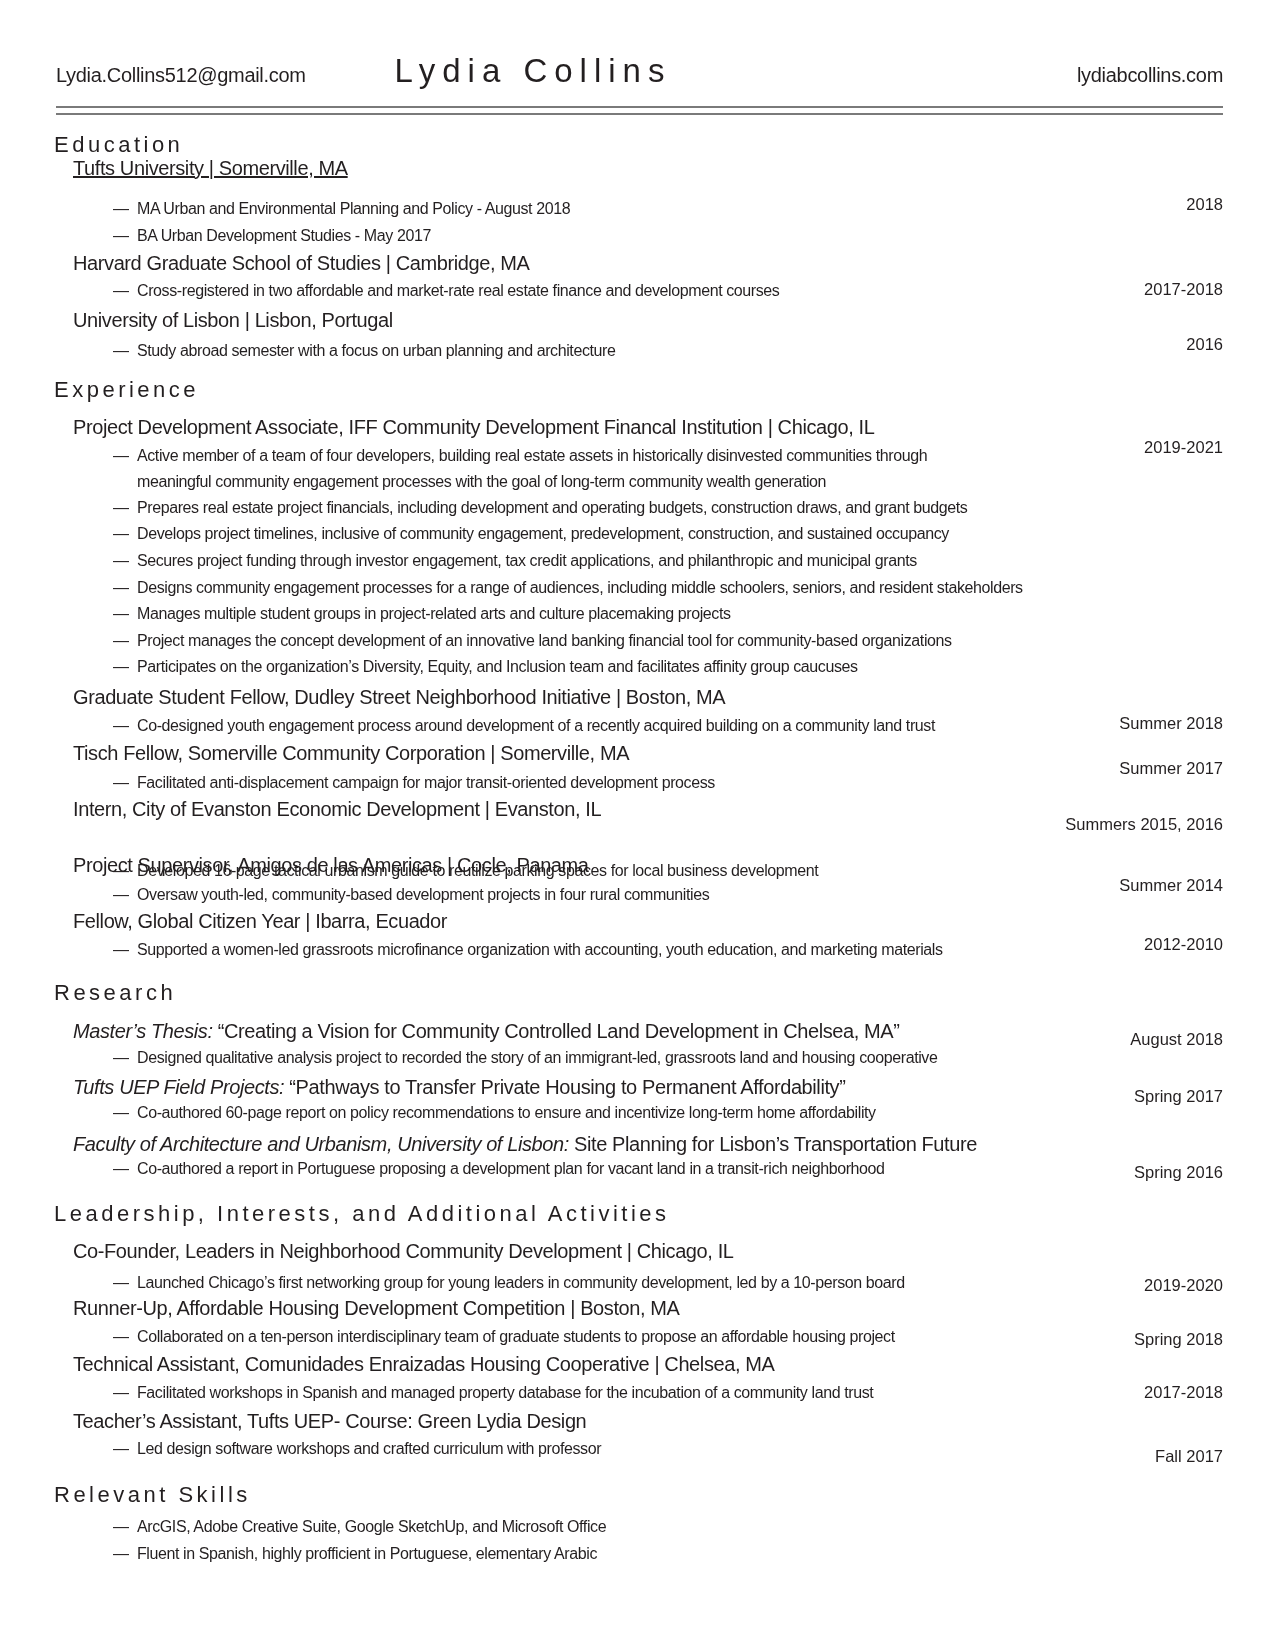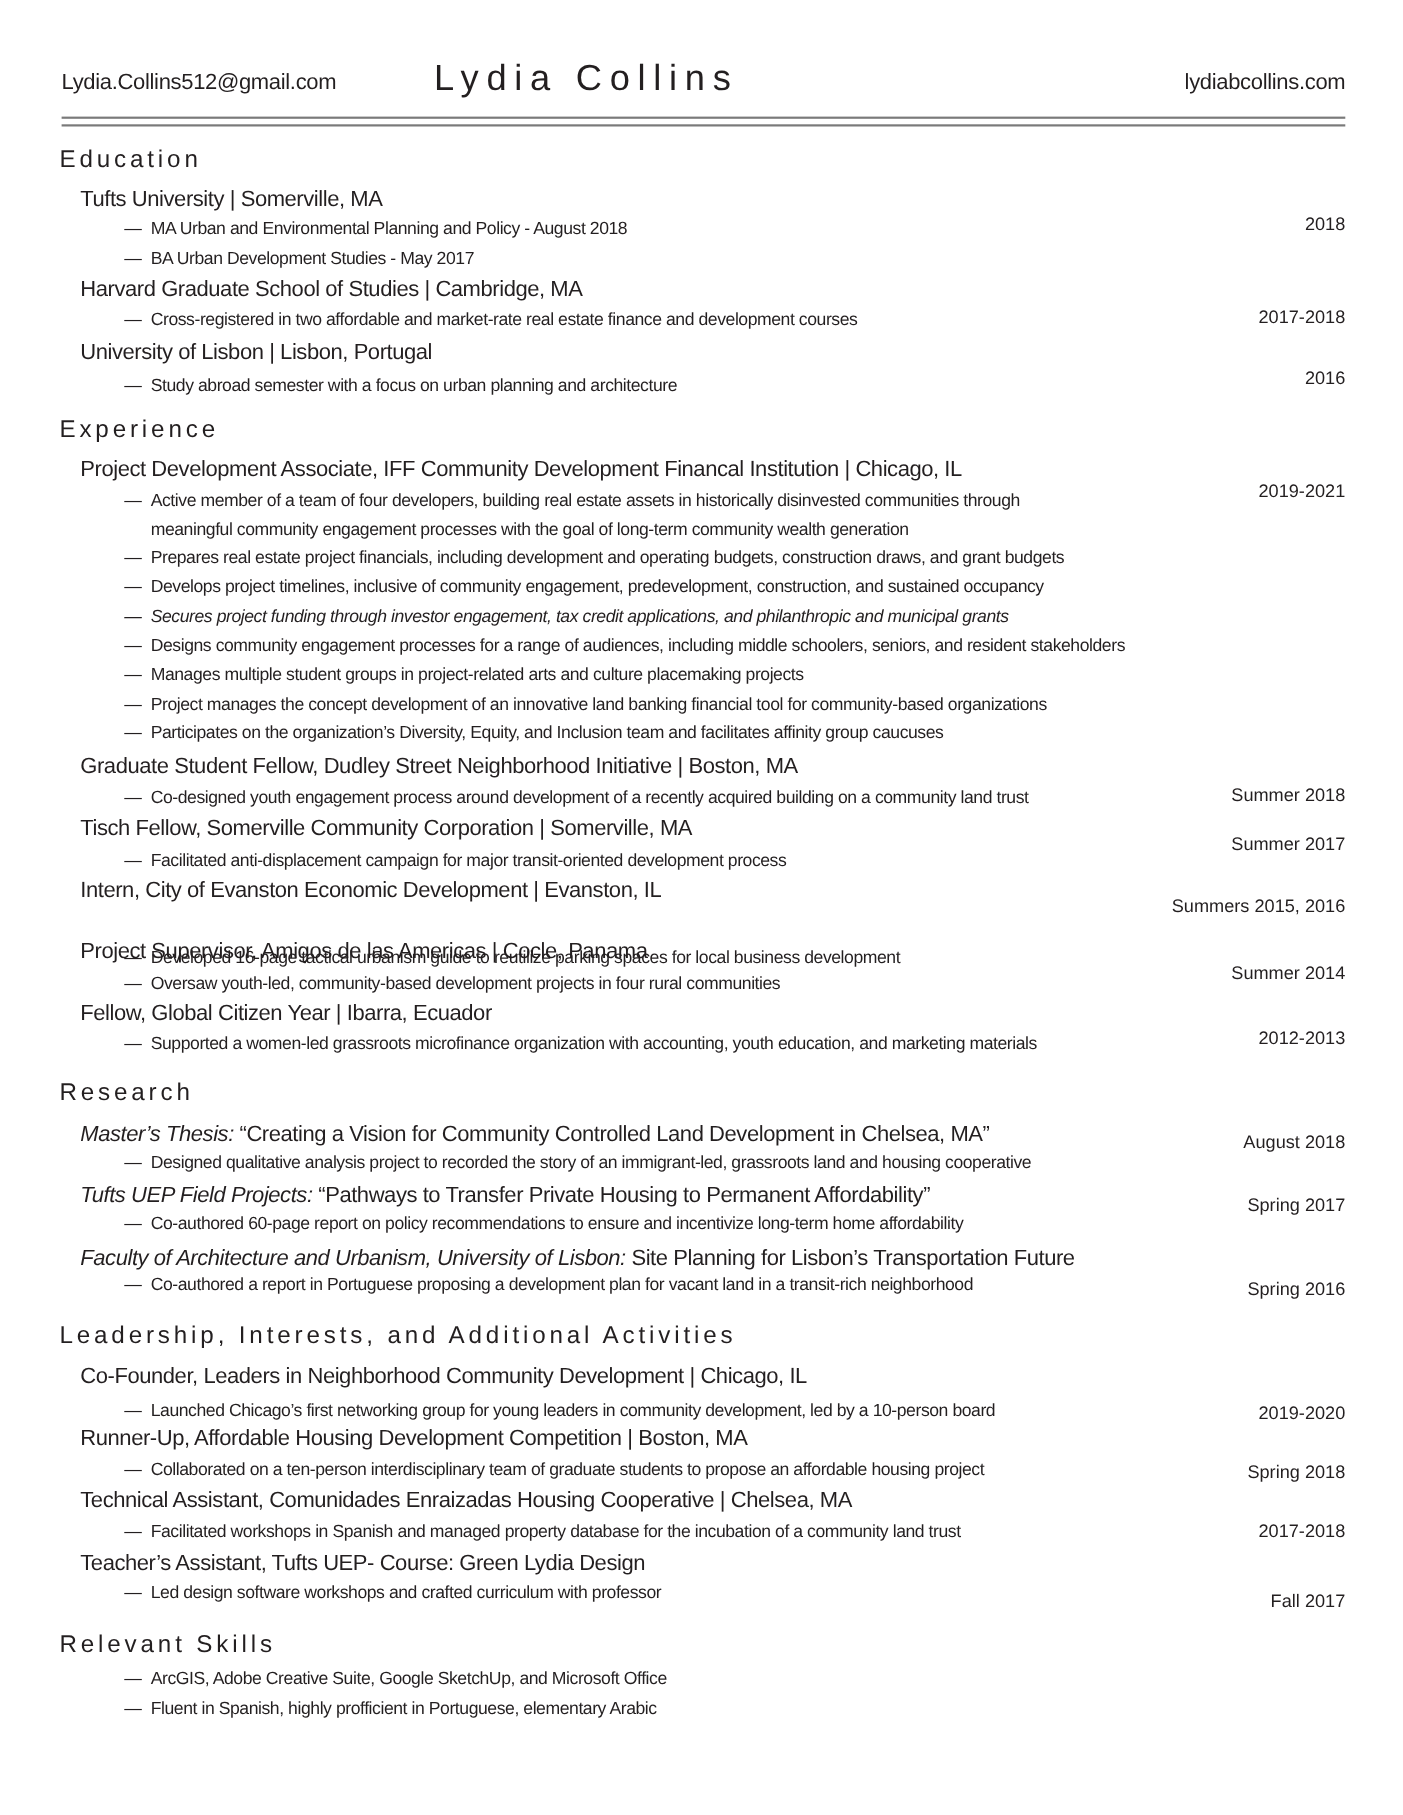--- a/index.html
+++ b/index.html
@@ -20,42 +20,42 @@
 <body>
 
 <div class="abs contact" style="left:56px;">Lydia.Collins512@gmail.com</div>
 <div class="abs name">Lydia Collins</div>
 <div class="abs contact" style="right:52px;">lydiabcollins.com</div>
 <div class="rule" style="top:106px;"></div>
 <div class="rule" style="top:113px;"></div>
 
 <div class="abs section-title" style="left:54px; top:132px;">Education</div>
 
-<div class="abs entry-title" style="left:73px; top:170px;">Tufts University | Somerville, MA</div>
+<div class="abs entry-title" style="left:73px; top:157px;text-decoration:underline;">Tufts University | Somerville, MA</div>
 <div class="abs date" style="top:195px;">2018</div>
 <div class="abs bullet" style="left:113px; top:200px;"><span class="dash">—</span><span>MA Urban and Environmental Planning and Policy - August 2018</span></div>
 <div class="abs bullet" style="left:113px; top:227px;"><span class="dash">—</span><span>BA Urban Development Studies - May 2017</span></div>
 
 <div class="abs entry-title" style="left:73px; top:252px;">Harvard Graduate School of Studies | Cambridge, MA</div>
 <div class="abs date" style="top:280px;">2017-2018</div>
 <div class="abs bullet" style="left:113px; top:282px;"><span class="dash">—</span><span>Cross-registered in two affordable and market-rate real estate finance and development courses</span></div>
 
 <div class="abs entry-title" style="left:73px; top:309px;">University of Lisbon | Lisbon, Portugal</div>
 <div class="abs date" style="top:335px;">2016</div>
 <div class="abs bullet" style="left:113px; top:342px;"><span class="dash">—</span><span>Study abroad semester with a focus on urban planning and architecture</span></div>
 
 <div class="abs section-title" style="left:54px; top:377px;">Experience</div>
 
 <div class="abs entry-title" style="left:73px; top:416px;">Project Development Associate, IFF Community Development Financal Institution | Chicago, IL</div>
 <div class="abs date" style="top:438px;">2019-2021</div>
 <div class="abs bullet" style="left:113px; top:447px;"><span class="dash">—</span><span>Active member of a team of four developers, building real estate assets in historically disinvested communities through</span></div>
 <div class="abs bullet" style="left:137px; top:473px;"><span>meaningful community engagement processes with the goal of long-term community wealth generation</span></div>
 <div class="abs bullet" style="left:113px; top:499px;"><span class="dash">—</span><span>Prepares real estate project financials, including development and operating budgets, construction draws, and grant budgets</span></div>
 <div class="abs bullet" style="left:113px; top:525px;"><span class="dash">—</span><span>Develops project timelines, inclusive of community engagement, predevelopment, construction, and sustained occupancy</span></div>
-<div class="abs bullet" style="left:113px; top:552px;font-style:italic;"><span class="dash">—</span><span>Secures project funding through investor engagement,  tax credit applications, and philanthropic and municipal grants</span></div>
+<div class="abs bullet" style="left:113px; top:552px;"><span class="dash">—</span><span>Secures project funding through investor engagement,  tax credit applications, and philanthropic and municipal grants</span></div>
 <div class="abs bullet" style="left:113px; top:579px;"><span class="dash">—</span><span>Designs community engagement processes for a range of audiences, including middle schoolers, seniors, and resident stakeholders</span></div>
 <div class="abs bullet" style="left:113px; top:605px;"><span class="dash">—</span><span>Manages multiple student groups in project-related arts and culture placemaking projects</span></div>
 <div class="abs bullet" style="left:113px; top:632px;"><span class="dash">—</span><span>Project manages the concept development of an innovative land banking financial tool for community-based organizations</span></div>
 <div class="abs bullet" style="left:113px; top:658px;"><span class="dash">—</span><span>Participates on the organization’s Diversity, Equity, and Inclusion team and facilitates affinity group caucuses</span></div>
 
 <div class="abs entry-title" style="left:73px; top:686px;">Graduate Student Fellow, Dudley Street Neighborhood Initiative | Boston, MA</div>
 <div class="abs date" style="top:700px;margin-top:14px;">Summer 2018</div>
 <div class="abs bullet" style="left:113px; top:717px;"><span class="dash">—</span><span>Co-designed youth engagement process around development of a recently acquired building on a community land trust</span></div>
 
 <div class="abs entry-title" style="left:73px; top:742px;">Tisch Fellow, Somerville Community Corporation | Somerville, MA</div>
@@ -64,21 +64,21 @@
 
 <div class="abs entry-title" style="left:73px; top:798px;">Intern, City of Evanston Economic Development | Evanston, IL</div>
 <div class="abs date" style="top:815px;">Summers 2015, 2016</div>
 <div class="abs bullet" style="left:113px; top:830px;margin-top:32px;"><span class="dash">—</span><span>Developed 16-page tactical urbanism guide to reutilize parking spaces for local business development</span></div>
 
 <div class="abs entry-title" style="left:73px; top:854px;">Project Supervisor, Amigos de las Americas | Cocle, Panama</div>
 <div class="abs date" style="top:876px;">Summer 2014</div>
 <div class="abs bullet" style="left:113px; top:886px;"><span class="dash">—</span><span>Oversaw youth-led, community-based development projects in four rural communities</span></div>
 
 <div class="abs entry-title" style="left:73px; top:910px;">Fellow, Global Citizen Year | Ibarra, Ecuador</div>
-<div class="abs date" style="top:935px;">2012-2013</div>
+<div class="abs date" style="top:935px;">2012-2010</div>
 <div class="abs bullet" style="left:113px; top:941px;"><span class="dash">—</span><span>Supported a women-led grassroots microfinance organization with accounting, youth education, and marketing materials</span></div>
 
 <div class="abs section-title" style="left:54px; top:980px;text-align:right;">Research</div>
 
 <div class="abs entry-title" style="left:73px; top:1020px;"><i>Master’s Thesis:</i><span> “Creating a Vision for Community Controlled Land Development in Chelsea, MA”</span></div>
 <div class="abs date" style="top:1030px;">August 2018</div>
 <div class="abs bullet" style="left:113px; top:1049px;"><span class="dash">—</span><span>Designed qualitative analysis project to recorded the story of an immigrant-led, grassroots land and housing cooperative</span></div>
 
 <div class="abs entry-title" style="left:73px; top:1076px;"><i>Tufts UEP Field Projects:</i><span> “Pathways to Transfer Private Housing to Permanent Affordability”</span></div>
 <div class="abs date" style="top:1087px;">Spring 2017</div>

